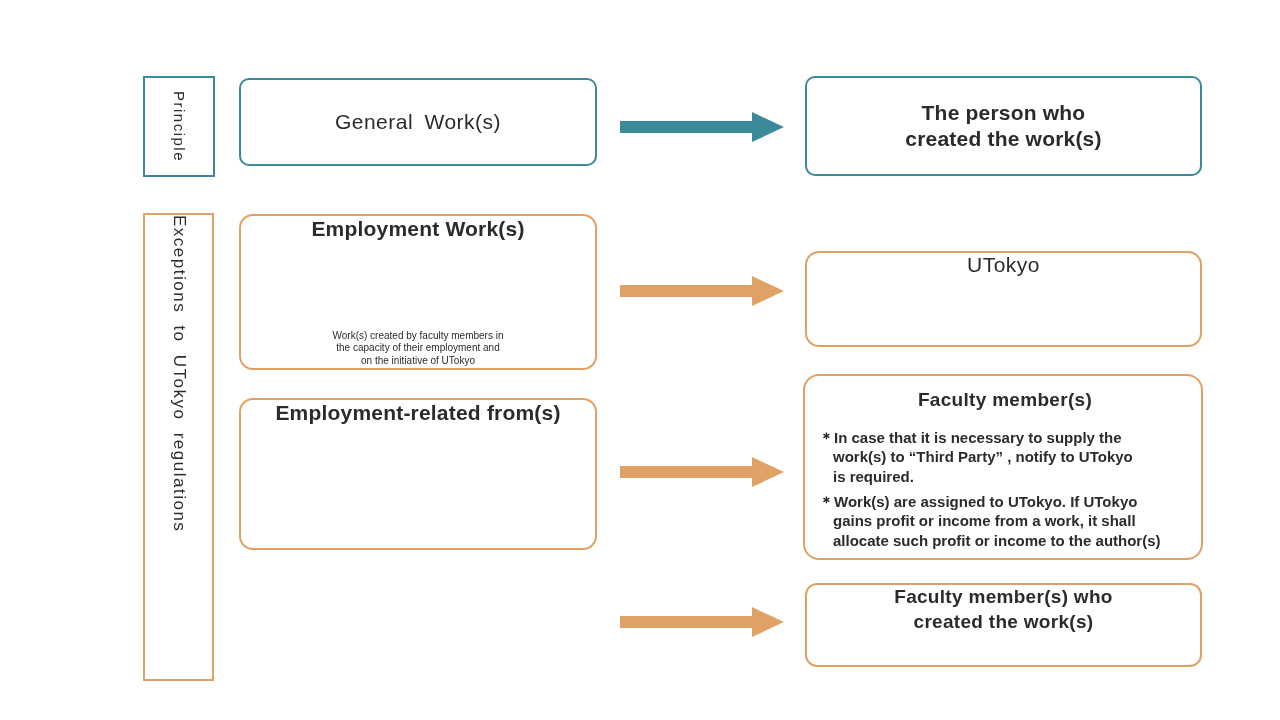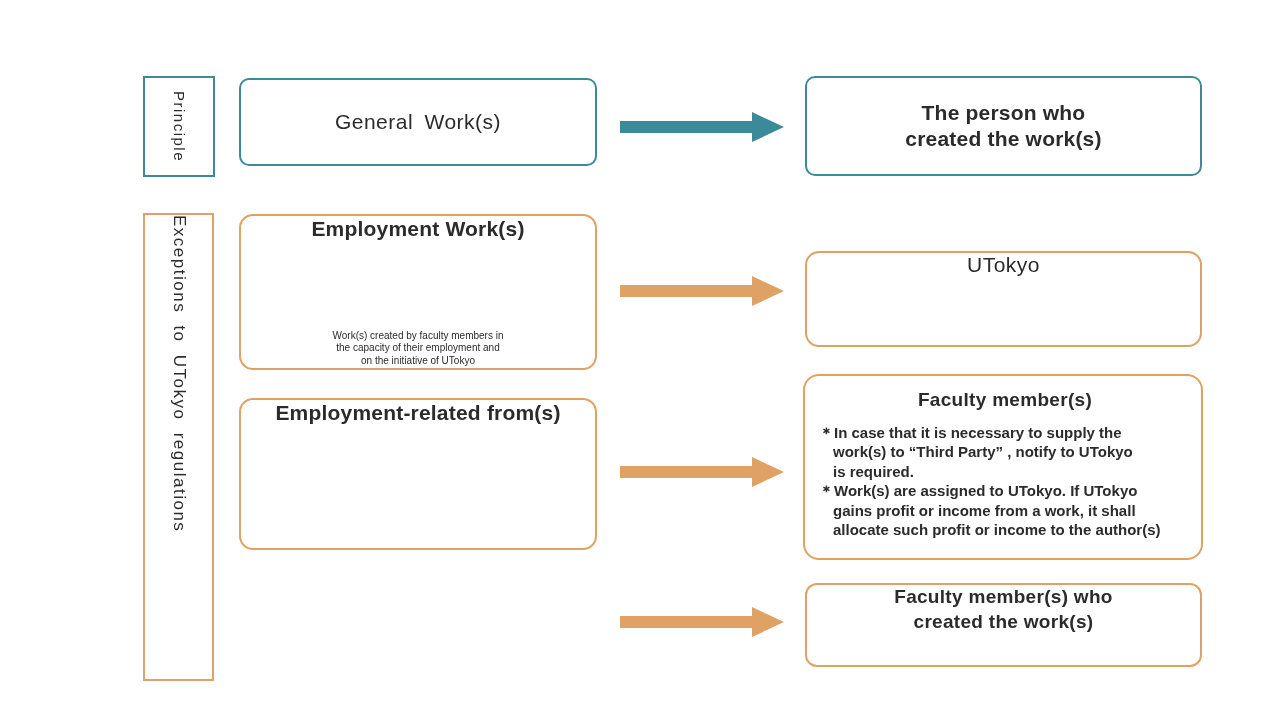--- a/index.html
+++ b/index.html
@@ -46,21 +46,21 @@
   
   #general-box    { left: 239px; top: 78px;  width: 358px; height: 88px;  border-width: 2.5px; border-radius: 10px; }
   #employment-box { left: 239px; top: 214px; width: 358px; height: 156px; border-width: 2.5px; border-radius: 14px; }
   #related-box    { left: 239px; top: 398px; width: 358px; height: 152px; border-width: 2.5px; border-radius: 14px; }
   #others-box     { left: 240px; top: 575px; width: 356px; height: 105px; border-width: 2.5px; border-radius: 14px; }
 
   
   #person-box  { left: 805px; top: 76px;  width: 397px; height: 100px; border-width: 2.5px; border-radius: 10px; }
   #utokyo-box  { left: 805px; top: 251px; width: 397px; height: 96px;  border-width: 2.5px; border-radius: 14px; }
   #faculty-box { left: 803px; top: 374px; width: 400px; height: 186px; border-width: 2.5px; border-radius: 16px;
-                 justify-content: flex-start; padding: 8px 10px 8px 14px; }
+                 justify-content: space-between; padding: 8px 10px 8px 14px; }
   #created-box { left: 805px; top: 583px; width: 397px; height: 84px;  border-width: 2.5px; border-radius: 12px; }
 
   .title-bold {
     font-size: 21px;
     font-weight: 700;
     line-height: 1.25;
     letter-spacing: 0.2px;
     white-space: pre-line;
   }
   .title-reg {

